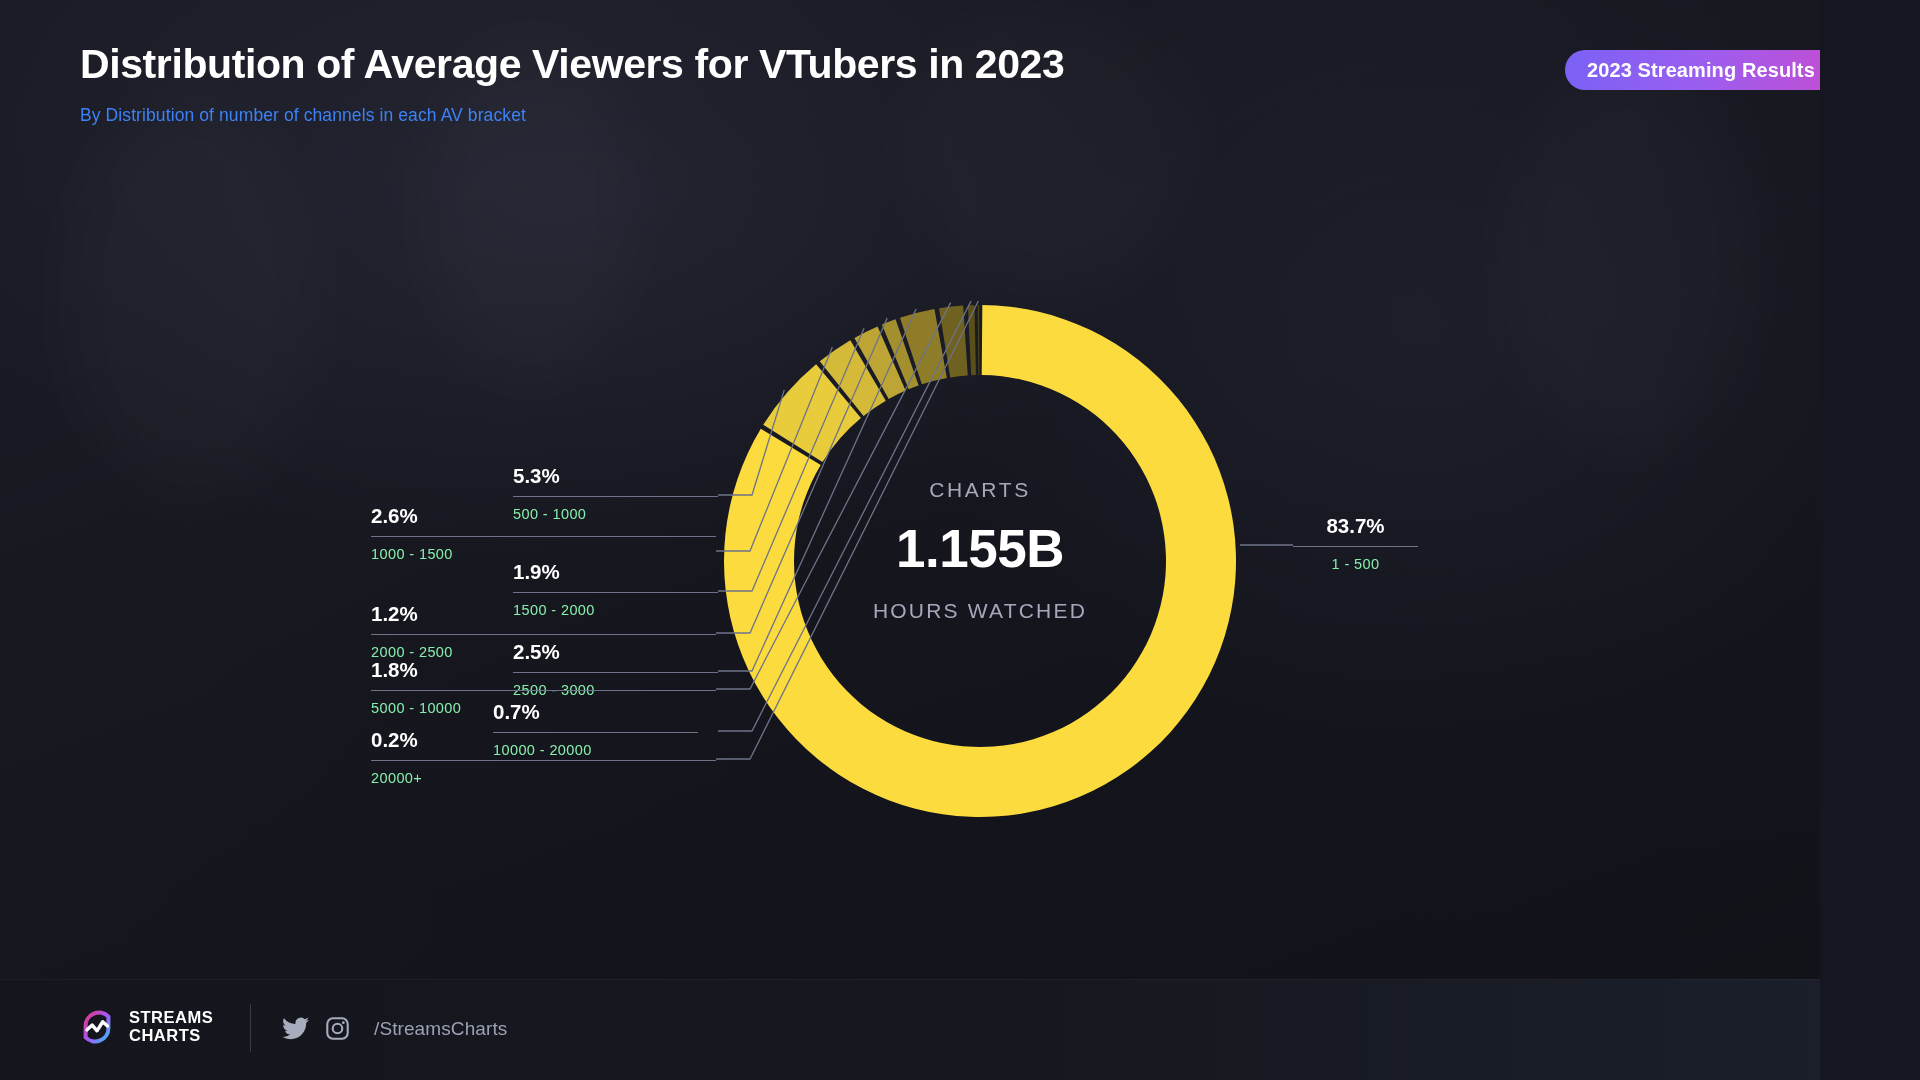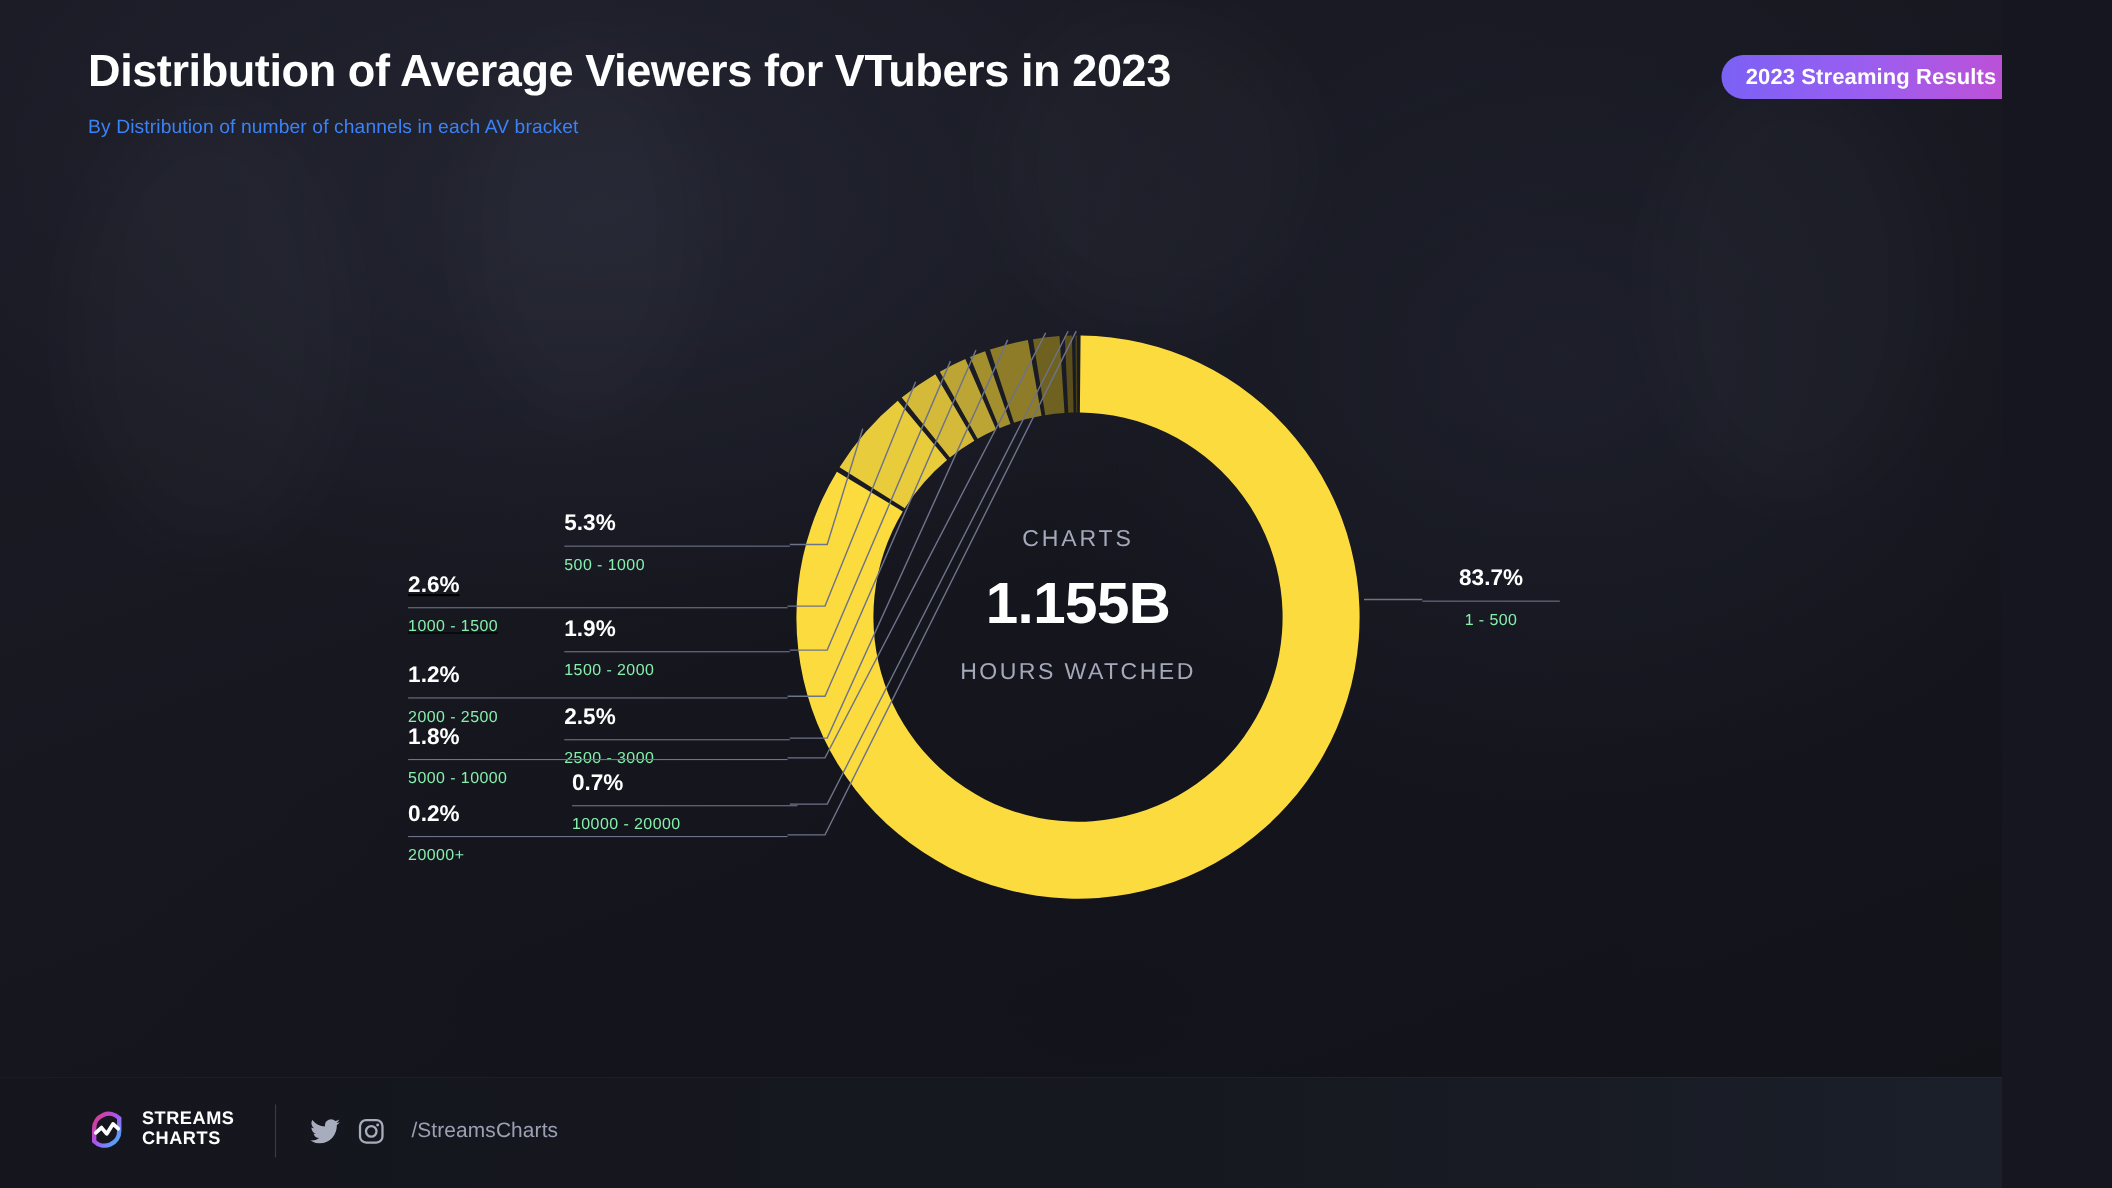--- a/index.html
+++ b/index.html
@@ -164,21 +164,21 @@
       <div class="center-value">1.155B</div>
       <div class="center-bottom">HOURS WATCHED</div>
     </div>
 
     <div id="callouts">
         <div class="callout" style="left: 513px; top: 466px; width: 205px;">
           <div class="pct">5.3%</div>
           <div class="rule"></div>
           <div class="rng">500 - 1000</div>
         </div>
-        <div class="callout" style="left: 371px; top: 522px; width: 345px; text-decoration: underline;">
+        <div class="callout" style="left: 371px; top: 506px; width: 345px;">
           <div class="pct">2.6%</div>
           <div class="rule"></div>
           <div class="rng">1000 - 1500</div>
         </div>
         <div class="callout" style="left: 513px; top: 562px; width: 205px;">
           <div class="pct">1.9%</div>
           <div class="rule"></div>
           <div class="rng">1500 - 2000</div>
         </div>
         <div class="callout" style="left: 371px; top: 604px; width: 345px;">
@@ -189,21 +189,21 @@
         <div class="callout" style="left: 513px; top: 642px; width: 205px;">
           <div class="pct">2.5%</div>
           <div class="rule"></div>
           <div class="rng">2500 - 3000</div>
         </div>
         <div class="callout" style="left: 371px; top: 660px; width: 345px;">
           <div class="pct">1.8%</div>
           <div class="rule"></div>
           <div class="rng">5000 - 10000</div>
         </div>
-        <div class="callout" style="left: 520px; top: 702px; width: 205px;">
+        <div class="callout" style="left: 493px; top: 702px; width: 205px;">
           <div class="pct">0.7%</div>
           <div class="rule"></div>
           <div class="rng">10000 - 20000</div>
         </div>
         <div class="callout" style="left: 371px; top: 730px; width: 345px;">
           <div class="pct">0.2%</div>
           <div class="rule"></div>
           <div class="rng">20000+</div>
         </div>
         <div class="callout right" style="left: 1293px; top: 516px; width: 125px;">

